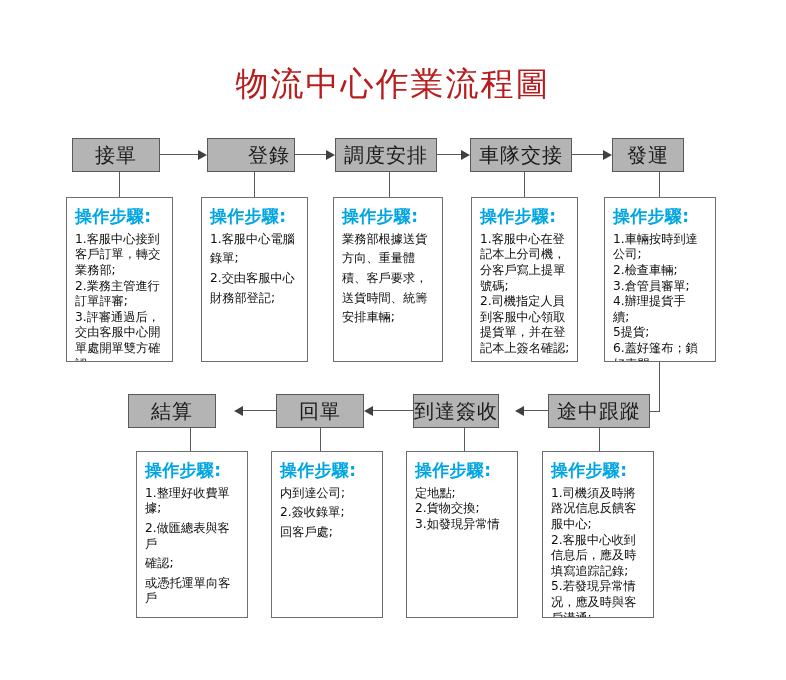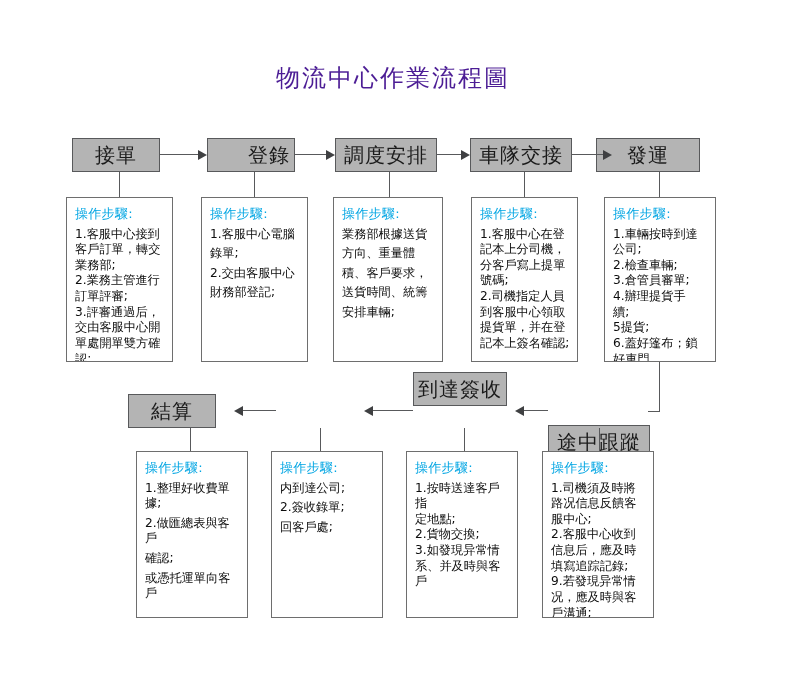--- a/index.html
+++ b/index.html
@@ -20,24 +20,24 @@
     height: 680px;
   }
 
   
   .title {
     position: absolute;
     left: 0;
     top: 62px;
     width: 786px;
     text-align: center;
-    font-size: 24px;
+    font-size: 33px;
     font-weight: 400;
     letter-spacing: 2px;
-    color: #4c1d95;
+    color: #b91c1c;
     white-space: nowrap;
   }
 
   
   .stage {
     position: absolute;
     box-sizing: border-box;
     background: #b4b4b4;
     border: 1.5px solid #58595b;
     display: flex;
@@ -57,22 +57,22 @@
     background: #ffffff;
     border: 1.2px solid #6e6e6e;
     padding: 8px 7px 6px 8px;
     font-size: 12.2px;
     line-height: 1.28;
     color: #0d0d0d;
     overflow: hidden;
   }
   .detail .dhead {
     color: #00a5e3;
-    font-weight: normal;
-    font-size: 13px;
+    font-weight: bold;
+    font-size: 17px;
     margin-bottom: 4px;
     letter-spacing: 0.3px;
   }
   .detail .dline {
     margin: 0;
     word-break: break-all;
   }
   .detail.loose .dline { margin-bottom: 4px; }
 
   
@@ -104,21 +104,21 @@
   </div>
   <div class="stage" style="left:207px; top:138px; width:88px;padding-left:36px;">
     <span>登錄</span>
   </div>
   <div class="stage" style="left:335px; top:138px; width:102px;">
     <span>調度安排</span>
   </div>
   <div class="stage" style="left:470px; top:138px; width:102px;">
     <span>車隊交接</span>
   </div>
-  <div class="stage" style="left:596px; top:138px; width:104px;">
+  <div class="stage" style="left:612px; top:138px; width:72px;">
     <span>發運</span>
   </div>
 
   <div class="conn hline" style="left:160px; top:154px; width:38px;"></div>
   <div class="arrow right" style="left:198px; top:150px;"></div>
 
   <div class="conn hline" style="left:295px; top:154px; width:31px;"></div>
   <div class="arrow right" style="left:326px; top:150px;"></div>
 
   <div class="conn hline" style="left:437px; top:154px; width:24px;"></div>
@@ -188,24 +188,27 @@
     <p class="dline">好車門，</p>
 
   </div>
 
   <div class="conn vline" style="left:659px; top:362px; height:50px;"></div>
   <div class="conn hline" style="left:648px; top:411px; width:12px;"></div>
 
   <div class="stage" style="left:128px; top:394px; width:88px;font-family:Liberation Serif, serif;">
     <span>結算</span>
   </div>
-  <div class="stage" style="left:413px; top:372px; width:94px;">
+  <div class="stage" style="left:276px; top:394px; width:88px;">
+    <span>回單</span>
+  </div>
+  <div class="stage" style="left:413px; top:394px; width:86px;">
     <span>到達簽收</span>
   </div>
-  <div class="stage" style="left:548px; top:394px; width:102px;margin-top:31px;">
+  <div class="stage" style="left:548px; top:394px; width:102px;">
     <span>途中跟蹤</span>
   </div>
 
   <div class="conn hline" style="left:243px; top:410px; width:33px;"></div>
   <div class="arrow left" style="left:234px; top:406px;"></div>
 
   <div class="conn hline" style="left:373px; top:410px; width:40px;"></div>
   <div class="arrow left" style="left:364px; top:406px;"></div>
 
   <div class="conn hline" style="left:524px; top:410px; width:24px;"></div>
@@ -227,34 +230,32 @@
 
   <div class="detail loose" style="left:271px; top:451px; width:112px; height:167px;">
     <div class="dhead">操作步驟:</div>
     <p class="dline">内到達公司;</p>
     <p class="dline">2.簽收錄單;</p>
     <p class="dline">回客戶處;</p>
   </div>
 
   <div class="detail" style="left:406px; top:451px; width:112px; height:167px;">
     <div class="dhead">操作步驟:</div>
-    <p class="dline">1.按時送達客戶指</p>
     <p class="dline">定地點;</p>
     <p class="dline">2.貨物交換;</p>
     <p class="dline">3.如發現异常情</p>
-    <p class="dline">系、并及時與客戶</p>
 
   </div>
 
   <div class="detail" style="left:542px; top:451px; width:112px; height:167px;">
     <div class="dhead">操作步驟:</div>
     <p class="dline">1.司機須及時將</p>
     <p class="dline">路况信息反饋客</p>
     <p class="dline">服中心;</p>
     <p class="dline">2.客服中心收到</p>
     <p class="dline">信息后，應及時</p>
     <p class="dline">填寫追踪記錄;</p>
-    <p class="dline">9.若發現异常情</p>
+    <p class="dline">5.若發現异常情</p>
     <p class="dline">况，應及時與客</p>
     <p class="dline">戶溝通;</p>
   </div>
 
 </div>
 
 </body></html>

